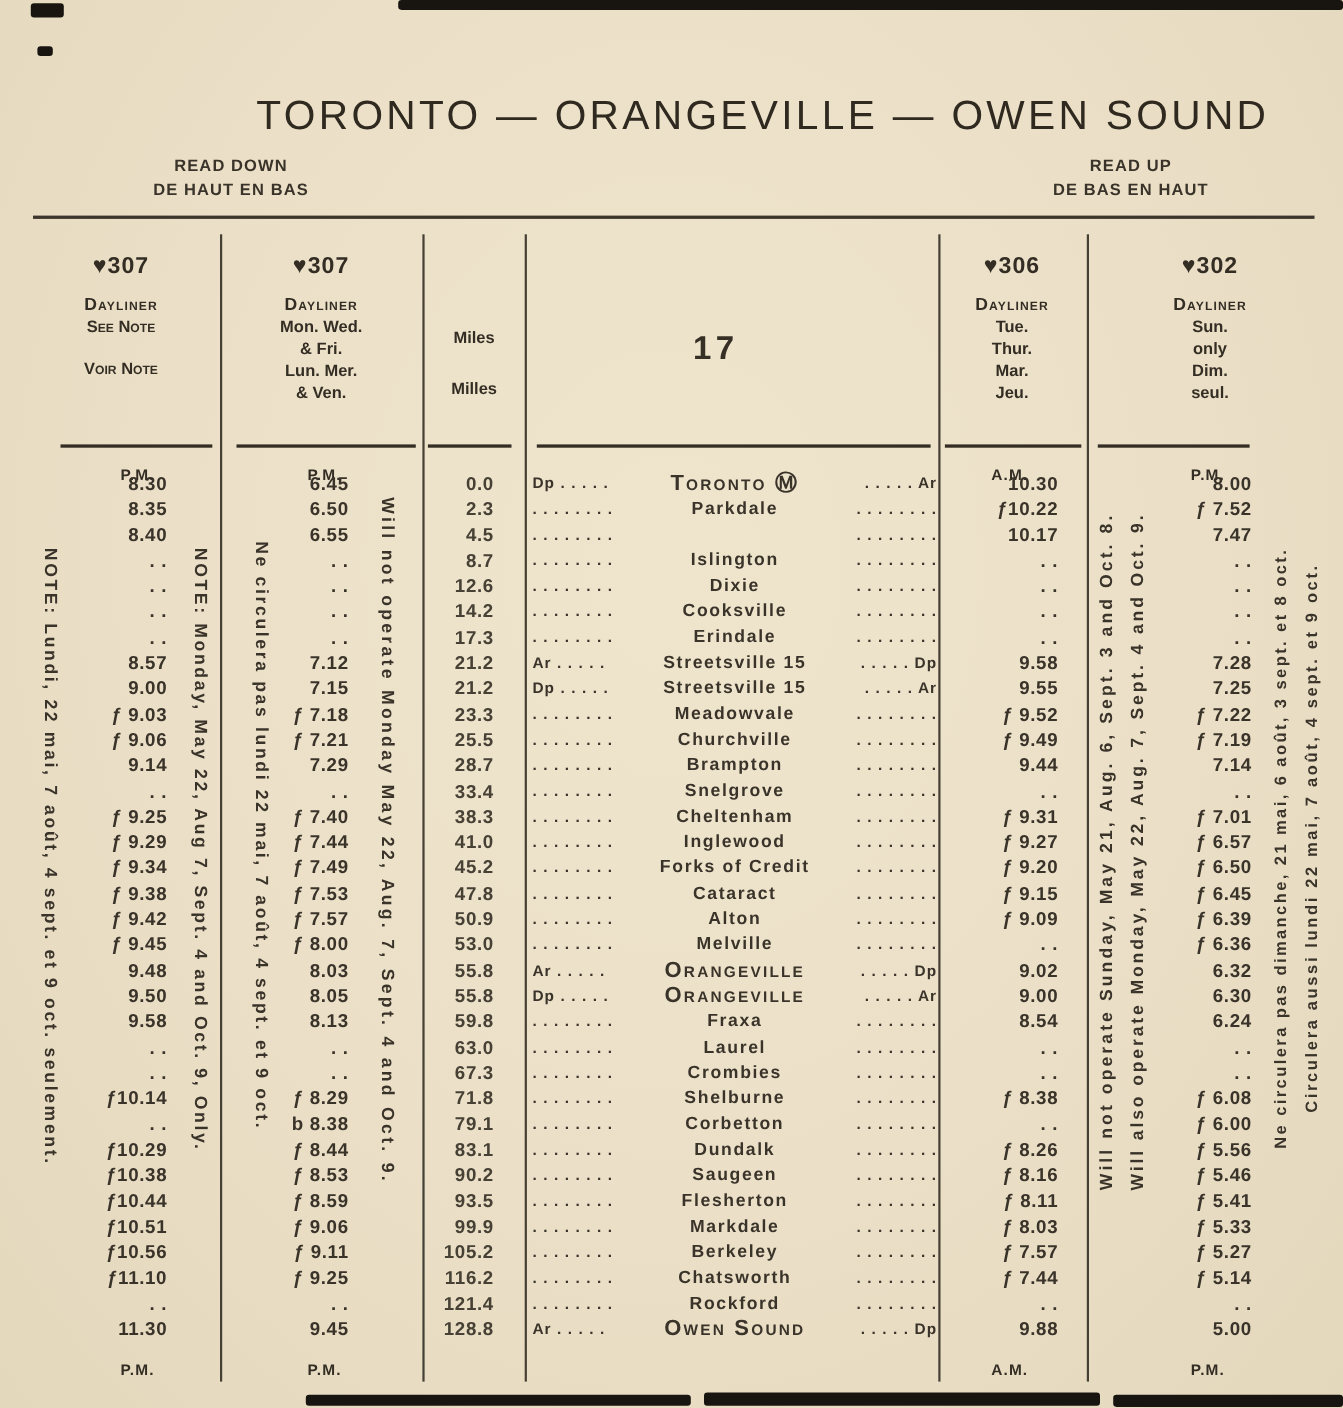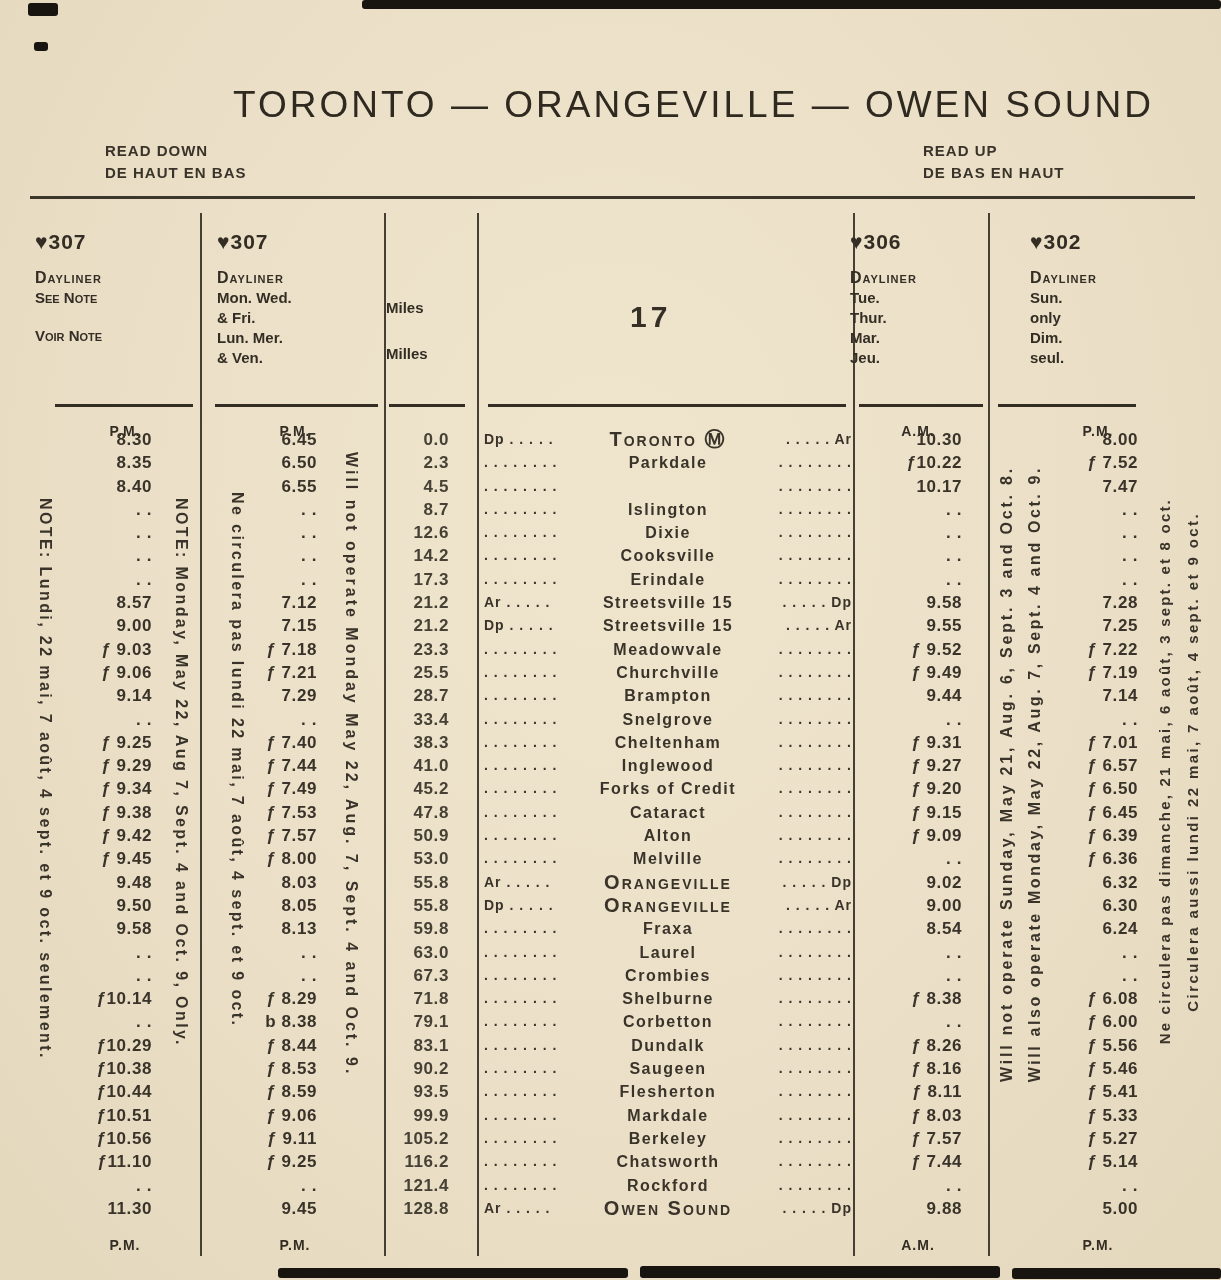--- a/index.html
+++ b/index.html
@@ -5,26 +5,26 @@
   html,body{margin:0;padding:0;}
   body{width:1221px;height:1280px;overflow:hidden;background:#e7dcc3;
        font-family:"Liberation Sans",sans-serif;color:#362f25;position:relative;}
   .page{position:absolute;inset:0;
         background:radial-gradient(ellipse at 50% 40%, #efe5cd 0%, #ebe0c7 55%, #e3d7bc 100%);}
   .ab{position:absolute;}
   
   .artifact{position:absolute;background:#181410;border-radius:3px;}
   
   .title{font-size:37px;font-weight:normal;letter-spacing:3px;color:#2f2920;white-space:nowrap;}
-  .readlbl{font-size:15px;font-weight:bold;letter-spacing:1px;color:#3a332a;text-align:left;line-height:22px;}
+  .readlbl{font-size:15px;font-weight:bold;letter-spacing:1px;color:#3a332a;text-align:center;line-height:22px;}
   .rule-h{position:absolute;background:#3c362c;}
   .rule-v{position:absolute;width:2px;background:#453f34;}
   .hl{position:absolute;height:3px;background:#332d24;}
   
-  .hdr{position:absolute;text-align:left;color:#332d24;}
+  .hdr{position:absolute;text-align:center;color:#332d24;}
   .train{font-size:21px;font-weight:bold;letter-spacing:1px;margin-bottom:14px;}
   .sc{font-variant:small-caps;}
   .dayliner{font-size:16px;font-weight:bold;letter-spacing:1px;line-height:20px;}
   .sub{font-size:15px;font-weight:bold;line-height:20px;}
   .gap{height:18px;}
   .bignum{font-size:30px;font-weight:bold;letter-spacing:4px;}
   
   #rows{position:absolute;left:0;top:428px;width:1221px;}
   .row{position:relative;height:23.3px;}
   .cell{position:absolute;top:0;height:23.3px;line-height:23.3px;white-space:nowrap;

